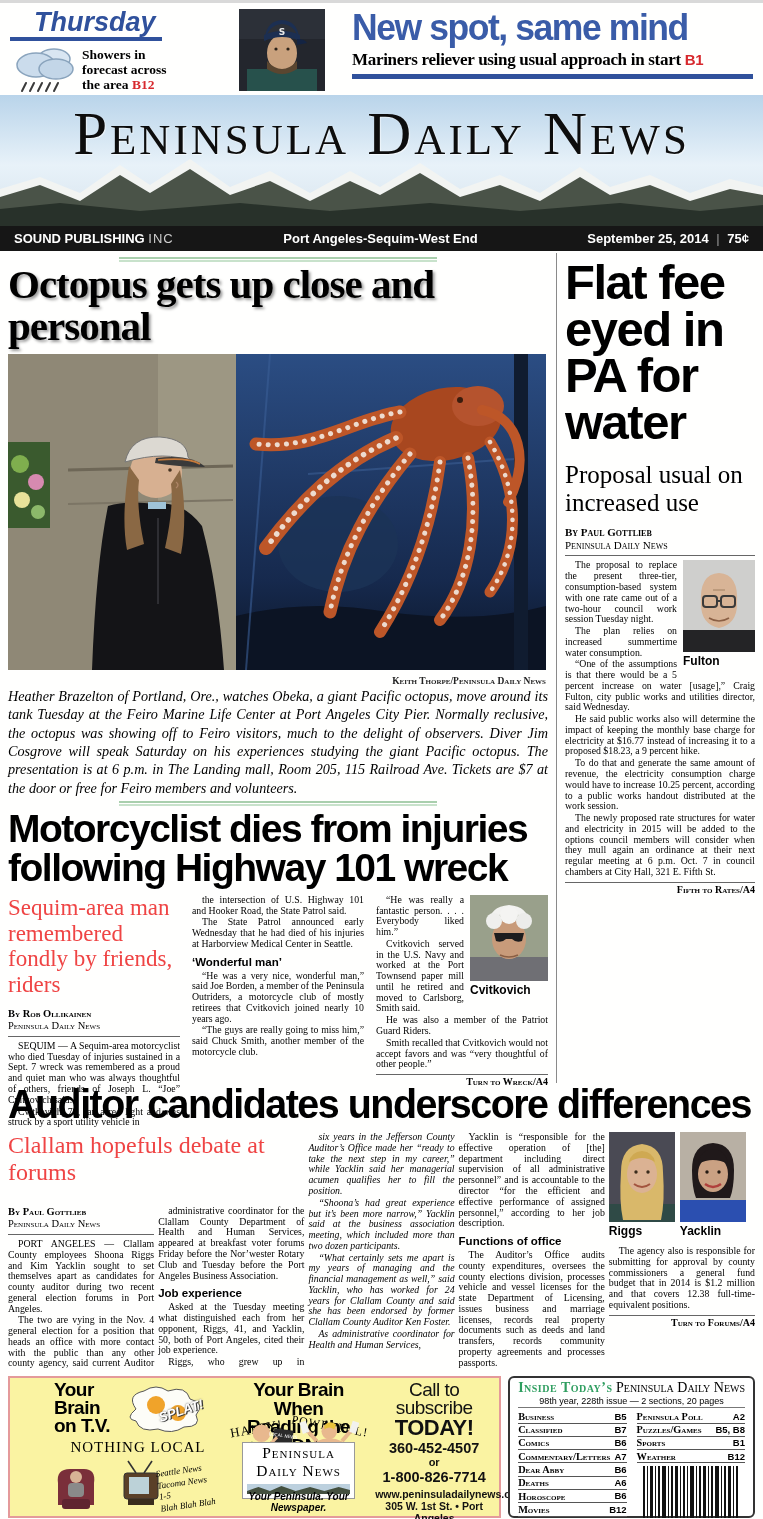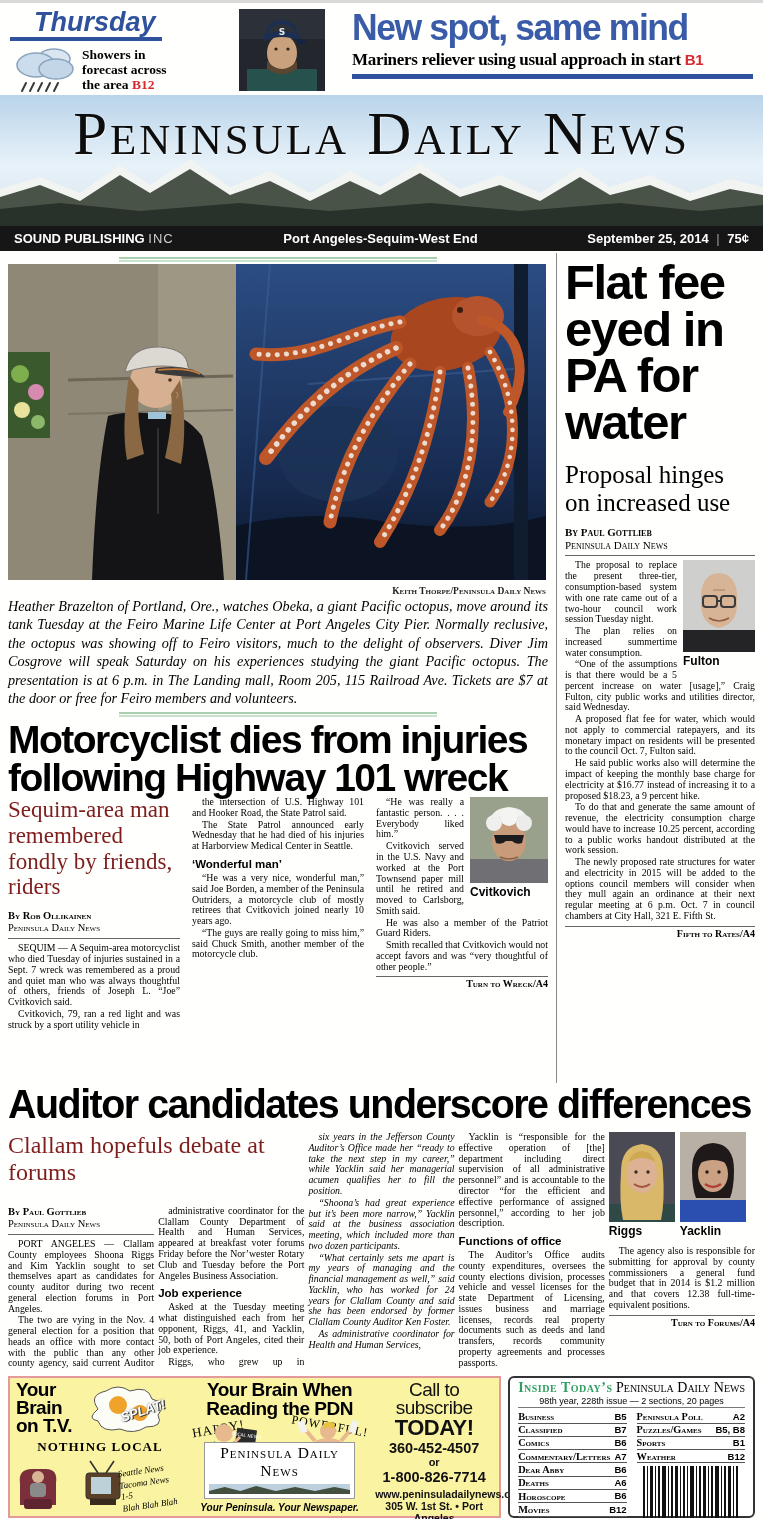--- a/index.html
+++ b/index.html
@@ -37,25 +37,25 @@
   .v-rule { width:1px; background:#8a8a8a; }
   .right-col { flex:1; padding-left:8px; }
 
   .green-double { width:318px; margin:4px auto 2px auto; height:5px; border-top:2px solid #a9cfad; border-bottom:2px solid #c8e2cb; }
 
   .octo-headline { font-size:41px; font-weight:bold; letter-spacing:-1px; line-height:1.02; margin:2px 0 6px 0; text-shadow:2px 2px 3px #9a9a9a; }
   .octo-photo { width:538px; height:316px; background:#0e1f3d; }
   .credit { text-align:right; font-variant:small-caps; font-weight:bold; font-size:9.5px; color:#222; margin:2px 2px 0 0; }
   .caption { font-style:italic; font-size:14.2px; line-height:1.3; text-align:justify; margin-top:1px; }
 
-  .wreck-headline { font-family:"Liberation Sans", sans-serif; font-weight:bold; font-size:39px; letter-spacing:-1.5px; line-height:0.98; margin:4px 0 0 0; }
+  .wreck-headline { font-family:"Liberation Sans", sans-serif; font-weight:bold; font-size:39px; letter-spacing:-1.5px; line-height:0.98; margin:4px 0 8px 0; }
   .wreck-cols { display:flex; gap:12px; }
   .wreck-cols .col { flex:1; min-width:0; }
   .story p { font-size:9.8px; line-height:1.1; text-align:justify; text-indent:10px; margin-bottom:1px; }
-  .deck { font-size:23px; line-height:1.12; font-weight:normal; color:#7f1d1d; margin-bottom:10px; }
+  .deck { font-size:23px; line-height:1.12; font-weight:normal; color:#ef4444; margin-bottom:10px; }
   .byline { font-variant:small-caps; font-weight:bold; font-size:10.5px; line-height:1.15; border-bottom:1px solid #666; padding-bottom:4px; margin-bottom:4px; }
   .byline .org { font-weight:normal; display:block; }
   .subhed { font-family:"Liberation Sans", sans-serif; font-weight:bold; font-size:11.5px; margin:6px 0 3px 0; text-indent:0; }
   .turnline { border-top:1px solid #666; margin-top:4px; padding-top:1px; text-align:right; font-variant:small-caps; font-weight:bold; font-size:10px; }
   .mug { float:right; width:78px; margin:0 0 2px 6px; }
   .mug svg { display:block; }
   .mug-label { font-family:"Liberation Sans", sans-serif; font-weight:bold; font-size:12px; margin-top:2px; }
 
   .flat-headline { font-family:"Liberation Sans", sans-serif; font-weight:bold; font-size:49px; letter-spacing:-1.5px; line-height:0.95; margin-top:6px; }
   .flat-deck { font-size:25px; line-height:1.1; margin:16px 0 10px 0; }
@@ -73,25 +73,25 @@
   .a-col4 { grid-column:4; grid-row:1 / 3; }
   .a-col5 { grid-column:5; grid-row:1 / 3; }
   .mug-pair { display:flex; gap:5px; }
   .mug-pair .m { width:66px; }
   .mug-pair-labels { display:flex; gap:5px; margin:2px 0 8px 0; }
   .mug-pair-labels div { width:66px; font-family:"Liberation Sans", sans-serif; font-weight:bold; font-size:12px; }
 
   
   .bottom-row { display:flex; gap:7px; margin:8px 8px 0 8px; height:142px; }
   .ad-banner { width:500px; background:#faf3a2; border:2px solid #e49a9a; display:flex; padding:3px 6px; gap:6px; font-family:"Liberation Sans", sans-serif; }
-  .ad-left { width:168px; position:relative; }
+  .ad-left { width:168px; position:relative;margin-left:38px; }
   .ad-title { font-weight:bold; font-size:19px; line-height:0.95; letter-spacing:-0.5px; }
   .ad-splat { position:absolute; left:62px; top:0px; width:100px; height:56px; }
   .splat-word { position:absolute; left:104px; top:22px; font-style:italic; font-weight:bold; font-size:13px; color:#fff; text-shadow:0 0 2px #555, 1px 1px 0 #333; transform:rotate(-18deg); }
-  .nothing-local { font-family:"Liberation Serif", serif; font-size:13px; letter-spacing:1px; margin-top:4px; text-align:center;font-weight:bold; }
+  .nothing-local { font-family:"Liberation Serif", serif; font-size:15px; letter-spacing:1px; margin-top:4px; text-align:center; }
   .ad-scene { position:absolute; bottom:0; left:0; width:120px; height:58px; }
   .ad-notes { position:absolute; right:-6px; bottom:2px; width:70px; font-family:"Liberation Serif", serif; font-style:italic; font-size:9px; line-height:1.3; transform:rotate(-8deg); }
   .ad-center { flex:1; text-align:center; position:relative; }
   .ad-c-title { font-weight:bold; font-size:19px; line-height:0.98; letter-spacing:-0.5px; }
   .ad-happy { position:absolute; left:2px; top:40px; font-family:"Liberation Serif", serif; font-size:13px; letter-spacing:1px; transform:rotate(-10deg); }
   .ad-powerful { position:absolute; right:0px; top:38px; font-family:"Liberation Serif", serif; font-size:12px; letter-spacing:1px; transform:rotate(10deg); }
   .ad-cartoons { position:absolute; left:10px; right:10px; top:38px; display:flex; justify-content:space-between; }
   .pdn-logo { position:absolute; left:14px; right:14px; bottom:14px; background:#fff; border:1px solid #999; padding:1px 4px 0 4px; }
   .pdn-logo .t { font-family:"Liberation Serif", serif; font-variant:small-caps; font-size:15.5px; letter-spacing:1px; }
   .pdn-logo .strip { height:10px; }
@@ -190,20 +190,21 @@
         <span>September 25, 2014</span>
         <span class="np-price-sep">|</span>
         <span>75¢</span>
       </div>
     </div>
   </div>
 
   <div class="main-row">
     <div class="left-col">
       <div class="green-double"></div>
+      <h1 class="octo-headline">Octopus gets up close and personal</h1>
 
       <svg class="octo-photo" viewBox="0 0 538 316">
         <rect width="538" height="316" fill="#8f8876"></rect>
         <rect x="150" y="0" width="78" height="316" fill="#9d9783"></rect>
         <rect x="0" y="88" width="42" height="86" fill="#3a5a2e"></rect>
         <circle cx="12" cy="110" r="9" fill="#7fae4e"></circle>
           <circle cx="28" cy="128" r="8" fill="#d78ab0"></circle>
         <circle cx="14" cy="146" r="8" fill="#e8e29a"></circle>
           <circle cx="30" cy="158" r="7" fill="#8cb86a"></circle>
         <line x1="60" y1="116" x2="225" y2="112" stroke="#6e6757" stroke-width="3"></line>
@@ -303,21 +304,21 @@
           <p>Smith recalled that Cvitkovich would not accept favors and was “very thoughtful of other people.”</p>
           <div class="turnline">Turn to Wreck/A4</div>
         </div>
       </div>
     </div>
 
     <div class="v-rule"></div>
 
     <div class="right-col story">
       <h1 class="flat-headline">Flat fee eyed in PA for water</h1>
-      <div class="flat-deck">Proposal hinges on increased use</div>
+      <div class="flat-deck">Proposal usual on increased use</div>
       <div class="byline">
         <span>By Paul Gottlieb</span>
         <span class="org">Peninsula Daily News</span>
       </div>
       <div class="mug">
         <svg viewBox="0 0 72 92" width="72" height="92">
           <rect width="72" height="92" fill="#cfcfcd"></rect>
           <rect y="70" width="72" height="22" fill="#242426"></rect>
           <path d="M18,44 Q16,14 36,13 Q56,14 54,44 Q54,64 36,68 Q18,64 18,44 Z" fill="#d8b496"></path>
           <g fill="none" stroke="#3a3a3a" stroke-width="2">
@@ -326,21 +327,20 @@
             <line x1="34" y1="41" x2="38" y2="41"></line>
           </g>
           <path d="M26,58 Q36,64 46,58" stroke="#8a5f44" stroke-width="1.6" fill="none"></path>
           <path d="M30,30 L42,30" stroke="#b09072" stroke-width="1.4"></path>
         </svg>
         <div class="mug-label">Fulton</div>
       </div>
       <p>The proposal to replace the present three-tier, consumption-based system with one rate came out of a two-hour council work session Tuesday night.</p>
       <p>The plan relies on increased summertime water consumption.</p>
       <p>“One of the assumptions is that there would be a 5 percent increase on water [usage],” Craig Fulton, city public works and utilities director, said Wednesday.</p>
-      <p>A proposed flat fee for water, which would not apply to commercial ratepayers, and its monetary impact on residents will be presented to the council Oct. 7, Fulton said.</p>
       <p>He said public works also will determine the impact of keeping the monthly base charge for electricity at $16.77 instead of increasing it to a proposed $18.23, a 9 percent hike.</p>
       <p>To do that and generate the same amount of revenue, the electricity consumption charge would have to increase 10.25 percent, according to a public works handout distributed at the work session.</p>
       <p>The newly proposed rate structures for water and electricity in 2015 will be added to the options council members will consider when they mull again an ordinance at their next regular meeting at 6 p.m. Oct. 7 in council chambers at City Hall, 321 E. Fifth St.</p>
       <div class="turnline">Fifth to Rates/A4</div>
     </div>
   </div>
 
   <div class="auditor story">
     <h1 class="auditor-headline">Auditor candidates underscore differences</h1>
     <div class="auditor-grid">

